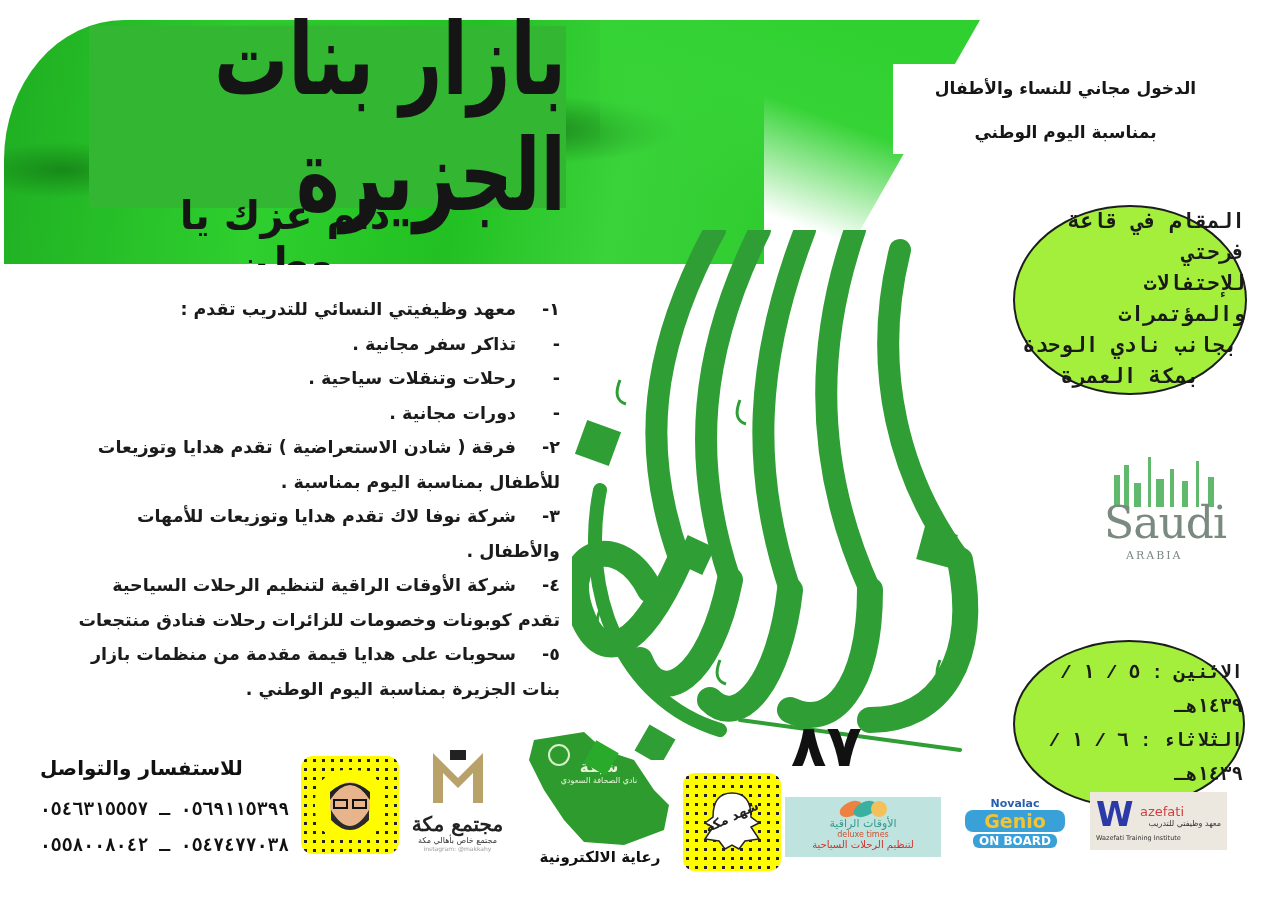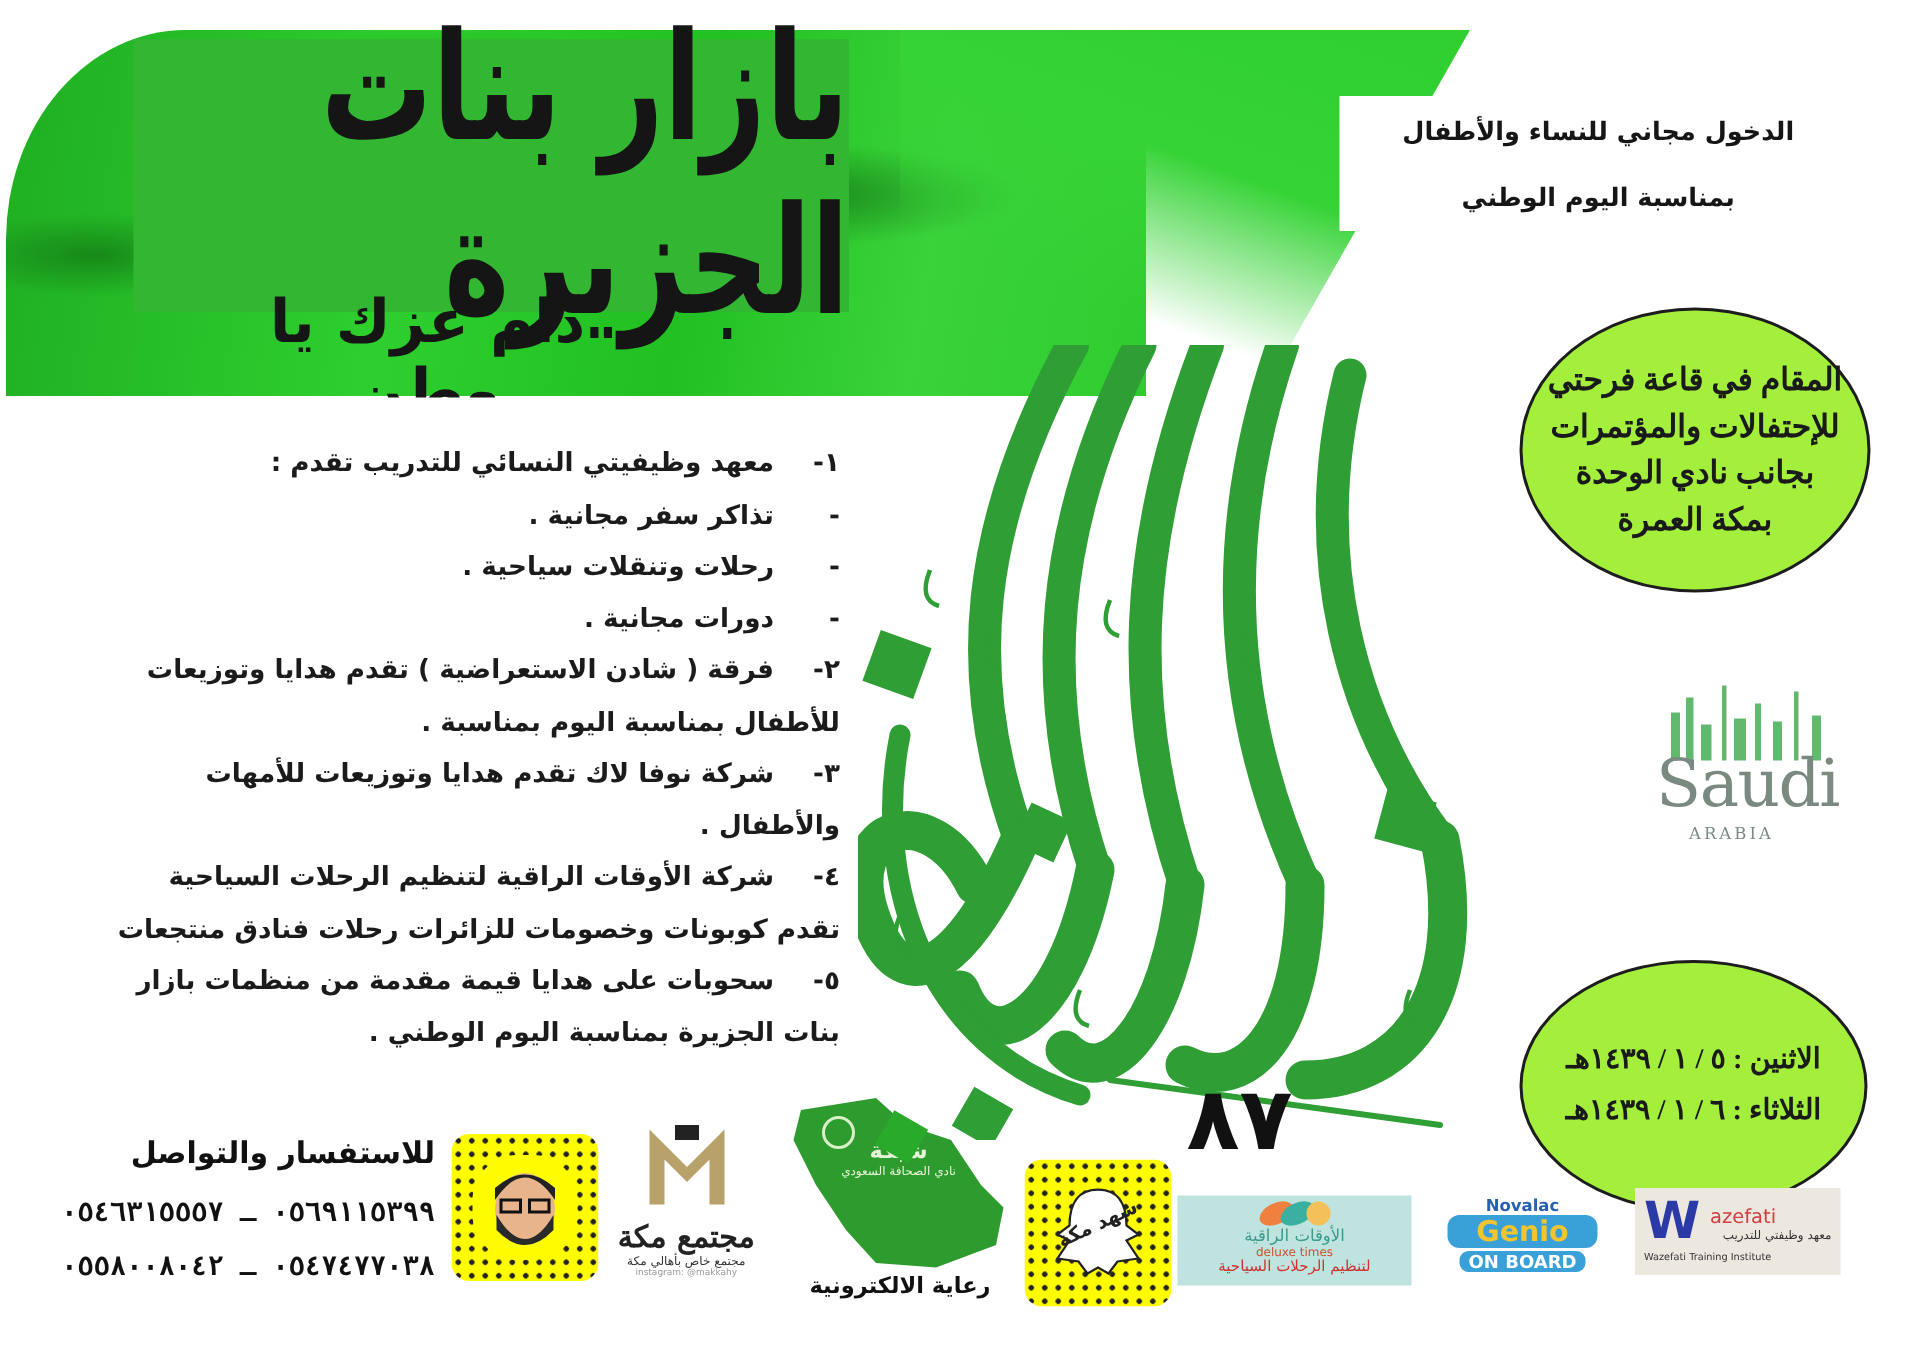--- a/index.html
+++ b/index.html
@@ -54,21 +54,21 @@
   .announce {
     position: absolute; left: 893px; top: 64px; width: 345px; text-align: center;
     direction: rtl; font-family: "DejaVu Sans", sans-serif; font-weight: bold;
     font-size: 17px; line-height: 44px; color: #161616; background: #fff; padding-top: 2px;
   }
 
   
   .circle {
     position: absolute; border-radius: 50%; background: #a3ef3c; border: 2px solid #1d1d1d;
     display: flex; flex-direction: column; align-items: center; justify-content: center;
-    direction: rtl; font-family: Liberation Serif, serif; font-weight: bold; color: #1a1a1a;
+    direction: rtl; font-family: Liberation Mono, monospace; font-weight: bold; color: #1a1a1a;
   }
   .circle-venue { left: 1013px; top: 205px; width: 234px; height: 190px; font-size: 21px; line-height: 31px; }
   .circle-dates { left: 1013px; top: 640px; width: 232px; height: 168px; font-size: 19px; line-height: 34px; }
 
   
   .calligraphy { position: absolute; left: 540px; top: 230px; width: 470px; height: 530px; }
   .number-87 {
     position: absolute; left: 780px; top: 712px; font-family: "DejaVu Sans", sans-serif;
     font-weight: bold; font-size: 58px; color: #111; direction: rtl; letter-spacing: 4px; margin-left: 11px;
   }
@@ -79,21 +79,21 @@
     position: absolute; left: 4px; top: 42px; font-family: "DejaVu Serif", serif;
     font-size: 44px; color: #7a8a80; letter-spacing: -1px;
   }
   .saudi-sub {
     position: absolute; left: 26px; top: 94px; font-family: "DejaVu Serif", serif;
     font-size: 11px; color: #7a8a80; letter-spacing: 2px;
   }
 
   
   .contact {
-    position: absolute; left: 40px; top: 756px; width: 250px; text-align: right;
+    position: absolute; left: 40px; top: 756px; width: 250px; text-align: left;
     direction: rtl; font-family: "DejaVu Sans", sans-serif; font-weight: bold; color: #111;
   }
   .contact .head { font-size: 20px; margin-bottom: 12px; }
   .contact .phones { font-size: 18px; line-height: 36px; direction: ltr; letter-spacing: 1px; font-family: Liberation Mono, monospace; }
 
   
   .sponsor { position: absolute; }
   .snap {
     background: #fffc00; border-radius: 12px;
     background-image: radial-gradient(circle, #222 1.6px, transparent 2px);

